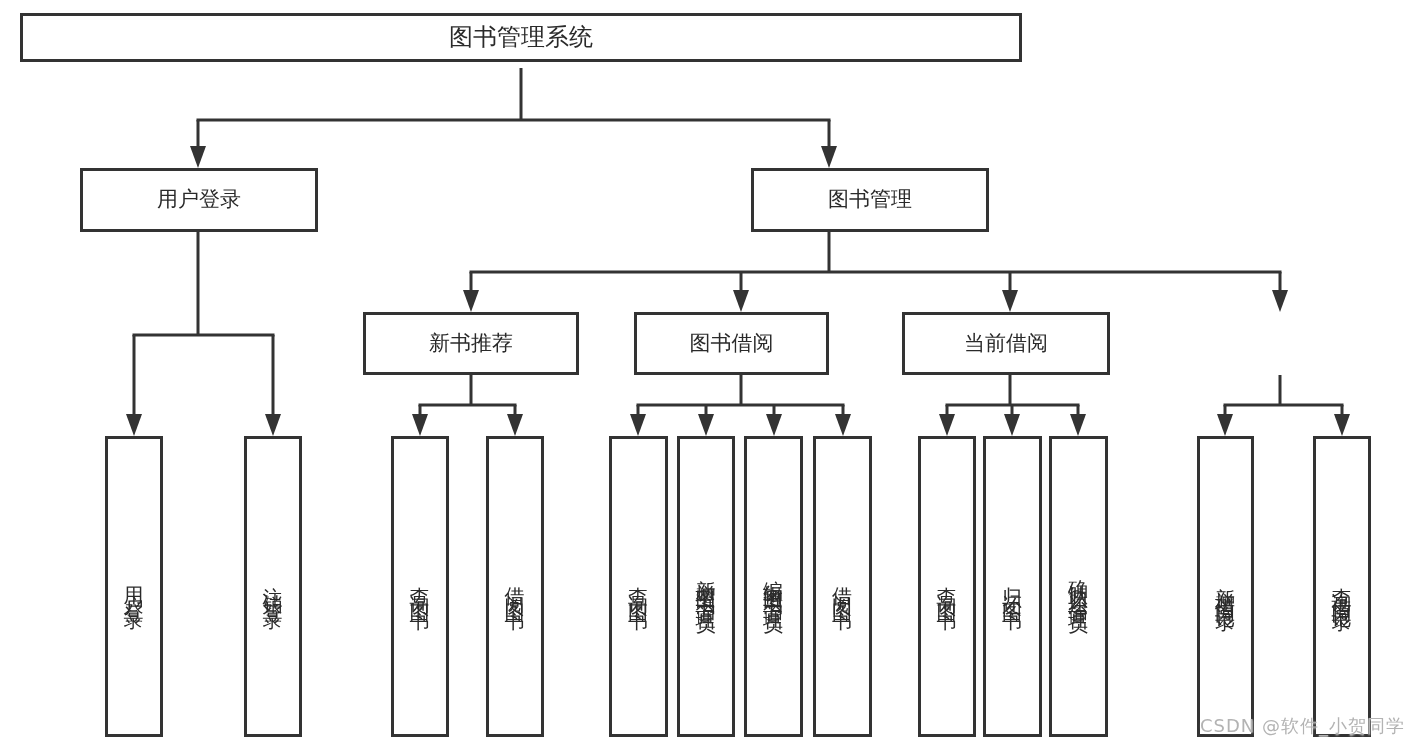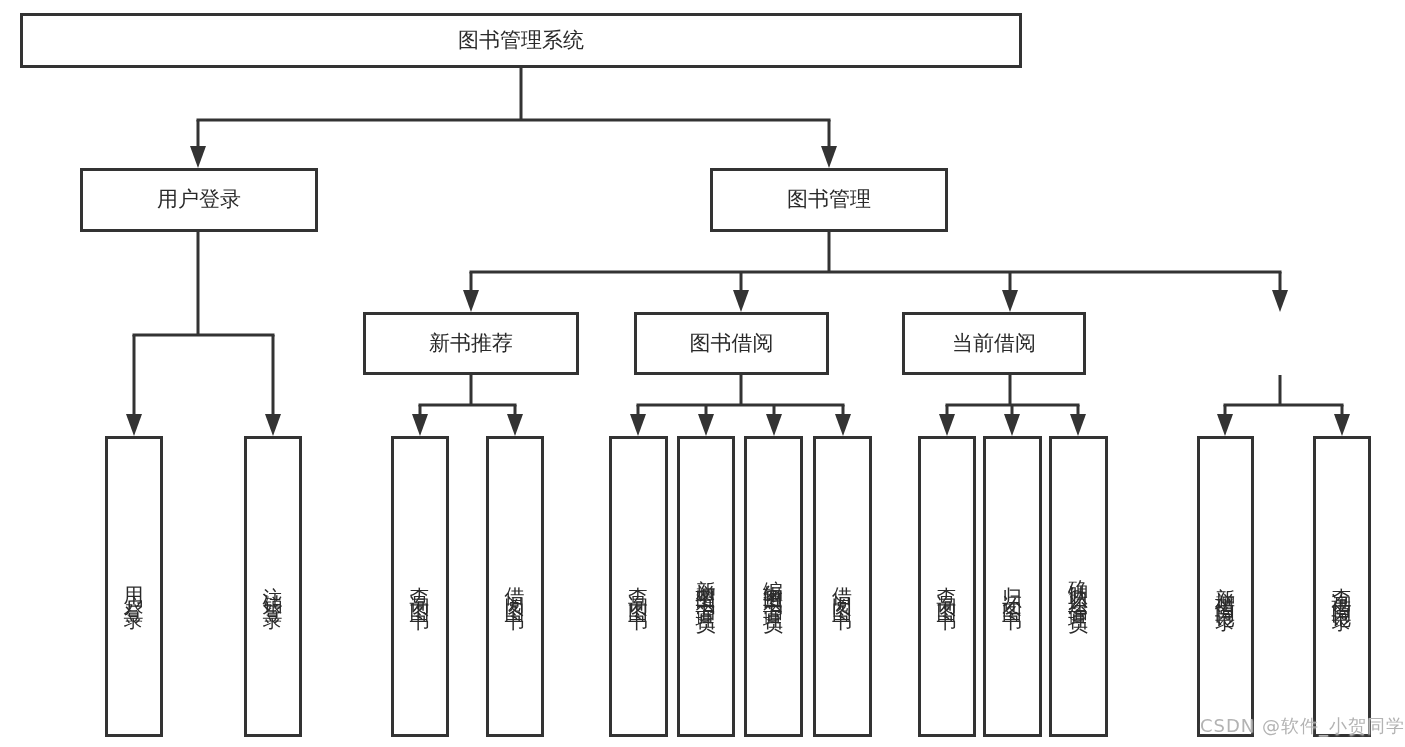--- a/index.html
+++ b/index.html
@@ -24,21 +24,21 @@
   .box{
     position:absolute;
     border:3px solid var(--line);
     background:var(--bg);
     display:flex;align-items:center;justify-content:center;
     font-size:20px;
     text-align:center;
     line-height:1.2;
     z-index:2;
   }
-  .root{left:20px;top:13px;width:1002px;height:55px;font-size:21px;}
+  .root{left:20px;top:13px;width:1002px;height:49px;font-size:24px;}
   .lvl2{top:168px;height:64px;width:238px;font-size:21px;}
   .lvl3{top:312px;height:63px;font-size:21px;}
   .leaf{
     top:436px;height:301px;width:58px;
     writing-mode:vertical-rl;
     text-orientation:mixed;
     letter-spacing:8px;
     font-size:20px;
   }
   .leaf.long{letter-spacing:5px;}
@@ -127,25 +127,25 @@
       <line x1="1225" y1="405" x2="1225" y2="418"></line>
       <line x1="1342" y1="405" x2="1342" y2="418"></line>
       <polygon points="1217,414 1233,414 1225,436"></polygon>
       <polygon points="1334,414 1350,414 1342,436"></polygon>
     </g>
   </svg>
 
   <div class="box root">图书管理系统</div>
 
   <div class="box lvl2" style="left:80px;">用户登录</div>
-  <div class="box lvl2" style="left:710px;">图书管理</div>
+  <div class="box lvl2" style="left:751px;">图书管理</div>
 
   <div class="box lvl3" style="left:363px;width:216px;">新书推荐</div>
   <div class="box lvl3" style="left:634px;width:195px;">图书借阅</div>
-  <div class="box lvl3" style="left:902px;width:184px;">当前借阅</div>
+  <div class="box lvl3" style="left:902px;width:208px;">当前借阅</div>
 
   <div class="box leaf" style="left:105px;">用户登录</div>
   <div class="box leaf" style="left:244px;">注销登录</div>
 
   <div class="box leaf" style="left:391px;">查询图书</div>
   <div class="box leaf" style="left:486px;">借阅图书</div>
 
   <div class="box leaf" style="left:609px;width:59px;">查询图书</div>
   <div class="box leaf long" style="left:677px;">新增图书（管理员）</div>
   <div class="box leaf long" style="left:744px;width:59px;">编辑图书（管理员）</div>

